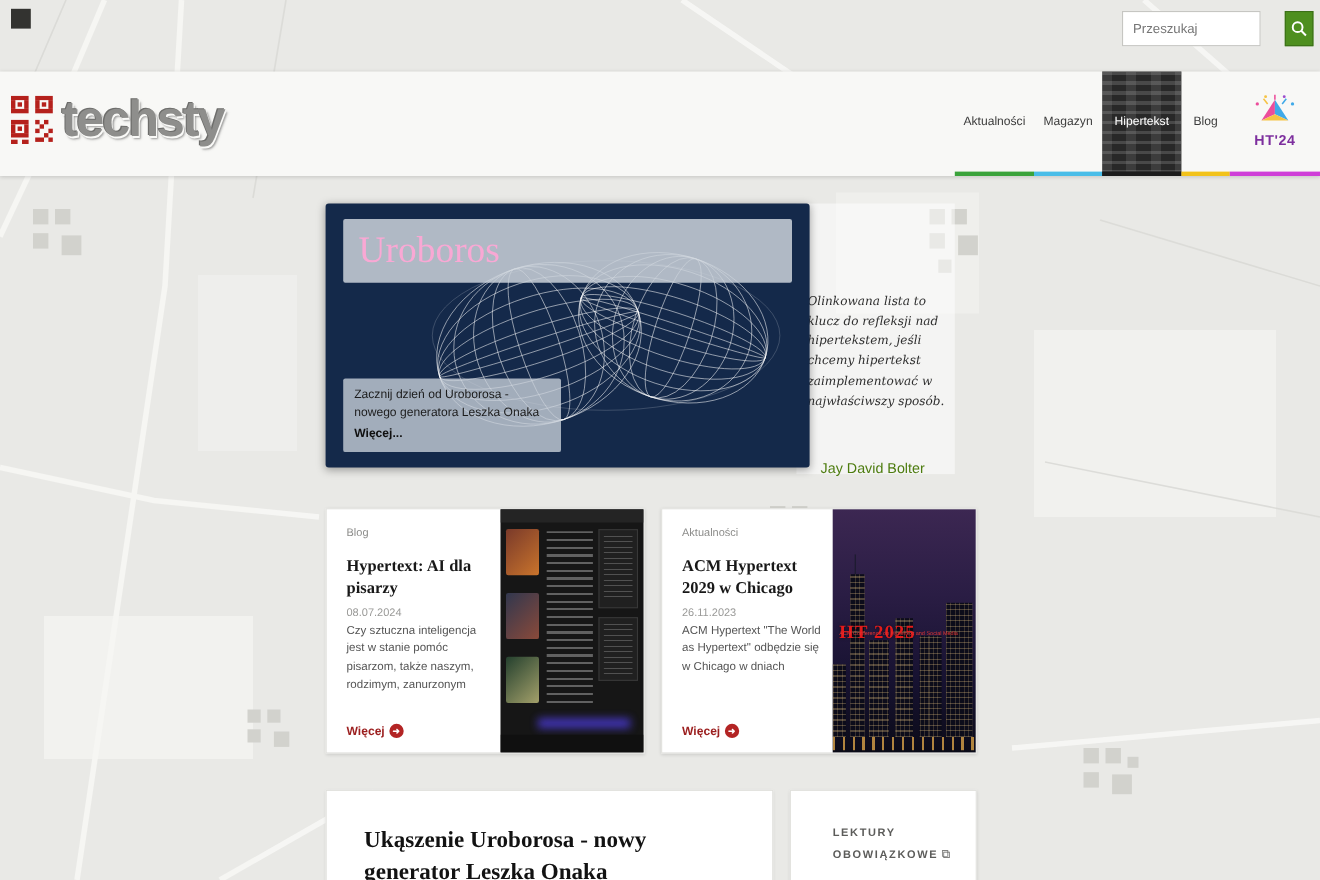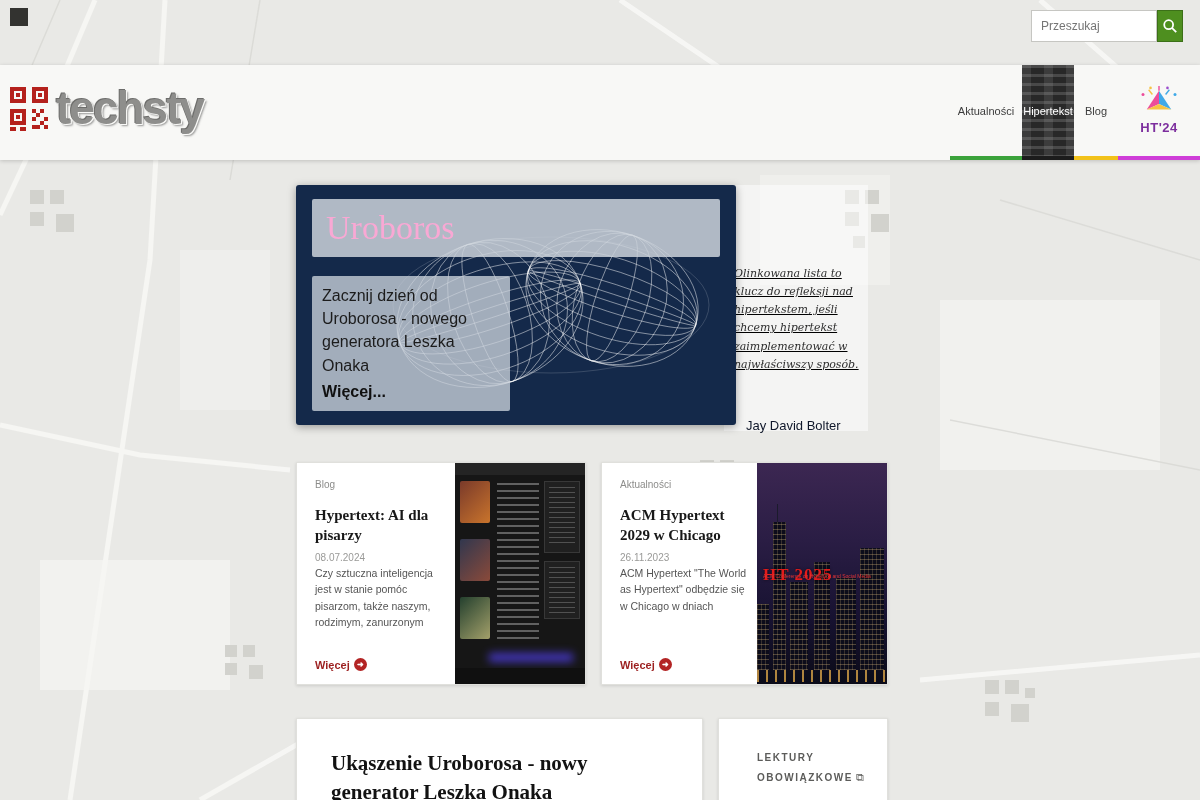--- a/index.html
+++ b/index.html
@@ -5,21 +5,21 @@
   html,body{margin:0;padding:0;}
   body{
     width:1200px;height:800px;position:relative;overflow:hidden;
     background:#e9e9e6;
     font-family:"Liberation Sans",sans-serif;
   }
   svg{display:block}
   
   .bgmap{position:absolute;left:0;top:0;z-index:0;}
   
-  .search-wrap{position:absolute;top:10px;right:17px;z-index:5;display:flex;}
+  .search-wrap{position:absolute;top:10px;right:6px;z-index:5;display:flex;gap:22px;}
   .search-input{
     width:126px;height:32px;border:1px solid #c6c6c2;background:#fff;
     padding:0 9px;font-size:12px;color:#444;outline:none;box-sizing:border-box;
   }
   .search-btn{
     width:26px;height:32px;border:1px solid #3c7018;background:#4e8f1f;
     display:flex;align-items:center;justify-content:center;cursor:pointer;padding:0;
   }
   
   .header{
@@ -33,21 +33,21 @@
   }
   .nav{position:absolute;right:0;top:0;height:95px;display:flex;}
   .nav-item{
     height:95px;display:flex;align-items:center;justify-content:center;
     font-size:11px;color:#3c3c3c;box-sizing:border-box;border-bottom:4px solid transparent;
     cursor:pointer;text-align:center;
   }
   .n-akt{width:72px;border-bottom-color:#3ba33b;}
   .n-mag{width:62px;border-bottom-color:#49bde8;}
   .n-hip{
-    width:52px;color:#fff;border-bottom-color:#1c1c1c;
+    width:72px;color:#fff;border-bottom-color:#1c1c1c;
     background:
       repeating-linear-gradient(180deg, rgba(190,190,190,.22) 0 3px, transparent 3px 9px),
       repeating-linear-gradient(90deg, rgba(140,140,140,.20) 0 9px, transparent 9px 22px),
       #282828;
   }
   .n-blog{width:44px;border-bottom-color:#f2c21a;}
   .n-ht24{width:82px;border-bottom-color:#cf3ed8;flex-direction:column;gap:2px;}
   .ht24-label{font-size:13px;font-weight:bold;color:#7d2f9e;letter-spacing:0.5px;}
   
   .hero{
@@ -57,33 +57,33 @@
   .uroboros{position:absolute;left:44px;top:10px;}
   .hero-title{
     position:absolute;left:16px;top:14px;width:408px;height:58px;
     background:rgba(203,210,219,.85);border-radius:2px;
     font-family:"Liberation Serif",serif;font-size:34px;color:#f9a8d4;
     display:flex;align-items:center;padding-left:14px;box-sizing:border-box;
   }
   .hero-caption{
     position:absolute;left:16px;bottom:14px;width:198px;
     background:rgba(203,210,219,.78);border-radius:2px;
-    padding:8px 10px;font-size:16px;line-height:1.45;color:#1c1c1c;box-sizing:border-box;
+    padding:8px 10px;font-size:11px;line-height:1.45;color:#1c1c1c;box-sizing:border-box;
   }
   .hero-more{display:block;font-weight:bold;color:#101010;margin-top:3px;cursor:pointer;text-decoration:none;}
   
   .quote-panel{
     position:absolute;left:724px;top:185px;width:144px;height:246px;z-index:1;
-    background:rgba(255,255,255,.5);box-sizing:border-box;padding:80px 6px 0 10px;text-decoration:underline;
+    background:rgba(255,255,255,.5);box-sizing:border-box;padding:80px 6px 0 10px;
   }
   .quote-text{
     margin:0;font-family:"DejaVu Serif",serif;font-style:italic;
     font-size:11px;line-height:1.65;color:#2e2e2e;
   }
-  .quote-author{position:absolute;left:746px;top:418px;font-size:13px;color:#0f172a;z-index:1;}
+  .quote-author{position:absolute;left:746px;top:418px;font-size:13px;color:#4d7c0f;z-index:1;}
   
   .card{
     position:absolute;top:462px;height:223px;background:#fff;z-index:2;
     border:1px solid #e0e0dc;box-shadow:0 1px 3px rgba(0,0,0,.12);box-sizing:border-box;
   }
   .card1{left:296px;width:290px;}
   .card2{left:601px;width:287px;}
   .card-body{position:absolute;left:0;top:0;bottom:0;width:158px;padding:16px 8px 12px 18px;box-sizing:border-box;}
   .card-cat{font-size:10px;color:#8c8c8a;margin-bottom:16px;}
   .card-title{font-family:"Liberation Serif",serif;font-size:15px;font-weight:bold;color:#181818;margin:0 0 7px;line-height:1.3;cursor:pointer;}
@@ -277,20 +277,21 @@
           <rect x="22" y="38" width="8" height="4"></rect>
           <rect x="34" y="38" width="4" height="4"></rect>
           <rect y="40" width="6" height="4"></rect>
           <rect x="10" y="40" width="6" height="4"></rect>
       </g>
     </svg>
     <span class="logo-text">techsty</span>
   </div>
   <div class="nav">
     <div class="nav-item n-akt">Aktualności</div>
+    <div class="nav-item n-mag">Magazyn</div>
     <div class="nav-item n-hip">Hipertekst</div>
     <div class="nav-item n-blog">Blog</div>
     <div class="nav-item n-ht24">
       <svg width="46" height="32" viewBox="0 0 46 34">
         <line x1="23" y1="0" x2="23" y2="5" stroke="#ec4d9b" stroke-width="1.5"></line>
         <line x1="12" y1="4" x2="16" y2="9" stroke="#f6c344" stroke-width="1.5"></line>
         <line x1="34" y1="4" x2="30" y2="9" stroke="#3fa9e8" stroke-width="1.5"></line>
         <circle cx="6" cy="9" r="1.6" fill="#ec4d9b"></circle>
         <circle cx="40" cy="9" r="1.6" fill="#3fa9e8"></circle>
         <circle cx="14" cy="2" r="1.4" fill="#f6c344"></circle>

